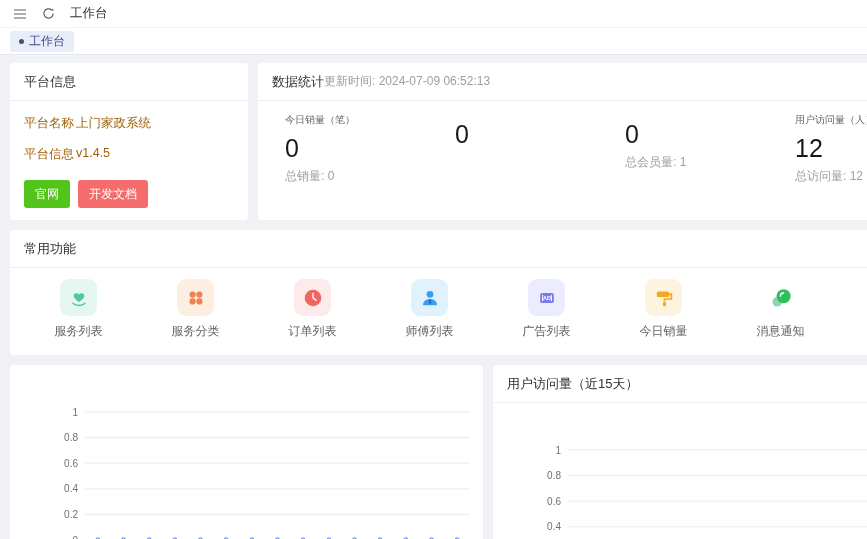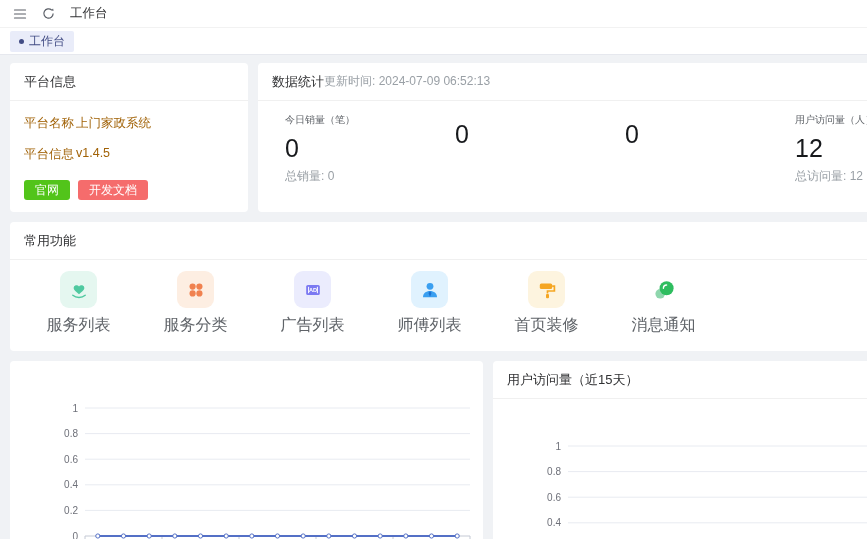--- a/index.html
+++ b/index.html
@@ -20,38 +20,38 @@
   .row { display:flex; gap:10px; margin-bottom:10px; }
   .card { background:#fff; border-radius:4px; }
   .card-header { height:38px; display:flex; align-items:center; padding:0 14px; border-bottom:1px solid #f0f0f0; font-size:13px; font-weight:500; color:#303133; }
   .hdr-sub { font-size:12px; font-weight:400; color:#9aa0a6; }
 
   
   .platform-card { width:238px; flex:none; }
   .p-body { padding:14px 14px 12px; }
   .info-row { font-size:12.5px; color:#a16207; margin-bottom:14px; display:flex; gap:2px; white-space:nowrap; }
   .btn-row { display:flex; gap:8px; margin-top:17px; }
-  .btn { border:none; color:#fff; font-size:12px; height:20px; padding:0 11px; border-radius:3px; cursor:pointer; font-family:inherit; }
+  .btn { border:none; color:#fff; font-size:12px; height:28px; padding:0 11px; border-radius:3px; cursor:pointer; font-family:inherit; }
   .btn.green { background:#52c41a; }
   .btn.red { background:#f56c6c; }
 
   
   .stats-card { flex:1; }
   .stats-body { display:flex; padding:12px 14px 14px; }
   .stat { flex:1; padding-left:13px; }
   .stat-label { font-size:10px; color:#5f6368; }
   .stat-value { font-size:25px; font-weight:400; color:#17191c; margin:7px 0 5px; }
   .stat-sub { font-size:12px; color:#9aa0a6; }
 
   
   .quick-card { margin-bottom:10px; }
   .quick-body { display:grid; grid-template-columns:repeat(8,1fr); padding:11px 10px 15px; }
   .q-item { display:flex; flex-direction:column; align-items:center; gap:7px; cursor:pointer; }
   .q-tile { width:37px; height:37px; border-radius:9px; display:flex; align-items:center; justify-content:center; }
-  .q-label { font-size:16px; color:#5f6368; white-space:nowrap; }
+  .q-label { font-size:12px; color:#5f6368; white-space:nowrap; }
   .t-service { background:#e5f7f0; } .t-category { background:#fdeee2; } .t-order { background:#fdeaea; }
   .t-worker { background:#e0f2fe; } .t-ad { background:#ebecfd; } .t-home { background:#fdf4df; } .t-msg { background:transparent; }
 
   
   .chart-card { width:473px; flex:none; }
   .chart-body { padding:6px 10px 10px; }
   svg.chart { display:block; width:453px; height:195px; }
 </style>
 </head>
 <body>
@@ -112,20 +112,21 @@
           <div class="stat">
             <div class="stat-label">今日销量（笔）</div>
             <div class="stat-value">0</div>
             <div class="stat-sub">总销量: 0</div>
           </div>
           <div class="stat">
             <div class="stat-value">0</div>
           </div>
           <div class="stat">
             <div class="stat-value">0</div>
+            <div class="stat-sub">总会员量: 1</div>
           </div>
           <div class="stat">
             <div class="stat-label">用户访问量（人）</div>
             <div class="stat-value">12</div>
             <div class="stat-sub">总访问量: 12</div>
           </div>
         </div>
       </div>
     </div>
 
@@ -148,48 +149,57 @@
             <svg width="20" height="20" viewBox="0 0 20 20">
                 <circle cx="6.6" cy="6.6" r="3.1" fill="#f0814f"></circle>
                 <circle cx="13.4" cy="6.6" r="3.1" fill="#f0814f"></circle>
                 <circle cx="6.6" cy="13.4" r="3.1" fill="#f0814f"></circle>
                 <circle cx="13.4" cy="13.4" r="3.1" fill="#f0814f"></circle>
               </svg>
           </span>
           <span class="q-label">服务分类</span>
         </div>
         <div class="q-item">
+          <span class="q-tile t-order">
+            <svg width="20" height="20" viewBox="0 0 20 20">
+                <circle cx="10" cy="10" r="8.3" fill="#f3655f"></circle>
+                <path d="M10 5.6V10l3 2.1" fill="none" stroke="#fff" stroke-width="1.5" stroke-linecap="round" stroke-linejoin="round"></path>
+              </svg>
+          </span>
+          <span class="q-label">订单列表</span>
+        </div>
+        <div class="q-item">
+          <span class="q-tile t-worker">
+            <svg width="20" height="20" viewBox="0 0 20 20">
+                <circle cx="10" cy="6.3" r="3.4" fill="#3a9ff0"></circle>
+                <path d="M3 17.2c0-4 3.1-6.1 7-6.1s7 2.1 7 6.1z" fill="#3a9ff0"></path>
+                <path d="M10 11.1l1.5 2-1.5 3.8-1.5-3.8z" fill="#1b6fd0"></path>
+              </svg>
+          </span>
+          <span class="q-label">师傅列表</span>
+        </div>
+        <div class="q-item">
           <span class="q-tile t-ad">
             <svg width="20" height="20" viewBox="0 0 20 20">
                 <rect x="3.2" y="5" width="13.6" height="10" rx="1.6" fill="#7b79f2"></rect>
                 <path d="M5.6 7.2v5.6M14.4 7.2v5.6" stroke="#fff" stroke-width="1" stroke-linecap="round"></path>
                 <text x="10" y="12.3" text-anchor="middle" font-size="5.6" font-weight="bold" fill="#fff" font-family="Liberation Sans, sans-serif">AD</text>
               </svg>
           </span>
           <span class="q-label">广告列表</span>
         </div>
         <div class="q-item">
-          <span class="q-tile t-worker">
-            <svg width="20" height="20" viewBox="0 0 20 20">
-                <circle cx="10" cy="6.3" r="3.4" fill="#3a9ff0"></circle>
-                <path d="M3 17.2c0-4 3.1-6.1 7-6.1s7 2.1 7 6.1z" fill="#3a9ff0"></path>
-                <path d="M10 11.1l1.5 2-1.5 3.8-1.5-3.8z" fill="#1b6fd0"></path>
-              </svg>
-          </span>
-          <span class="q-label">师傅列表</span>
-        </div>
-        <div class="q-item">
           <span class="q-tile t-home">
             <svg width="20" height="20" viewBox="0 0 20 20">
                 <rect x="2.8" y="3.4" width="12.4" height="5.6" rx="1.6" fill="#f5a623"></rect>
                 <path d="M15.2 6.2h2.2v4.8h-6.9v2.6" fill="none" stroke="#f5a623" stroke-width="1.7"></path>
                 <rect x="9" y="14" width="3" height="4.2" rx="1" fill="#f5a623"></rect>
               </svg>
           </span>
-          <span class="q-label">首页装修</span>
+          <span class="q-label">今日销量</span>
         </div>
         <div class="q-item">
           <span class="q-tile t-msg">
             <svg width="24" height="24" viewBox="0 0 24 24">
                 <circle cx="8.2" cy="15.8" r="4.8" fill="#8fd6ad"></circle>
                 <circle cx="14.6" cy="10.2" r="7" fill="#2ebd5f"></circle>
                 <path d="M11.4 10.2c0-1.8 1.4-3.2 3.2-3.2" fill="none" stroke="#fff" stroke-width="1.4" stroke-linecap="round"></path>
               </svg>
           </span>
           <span class="q-label">消息通知</span>

